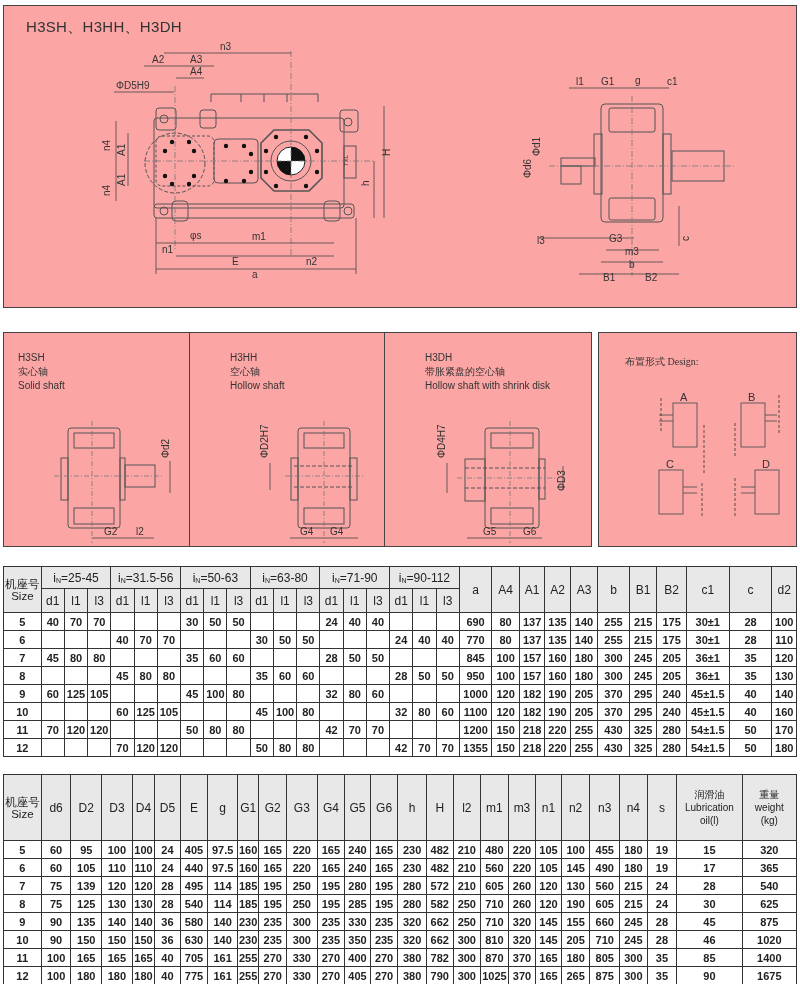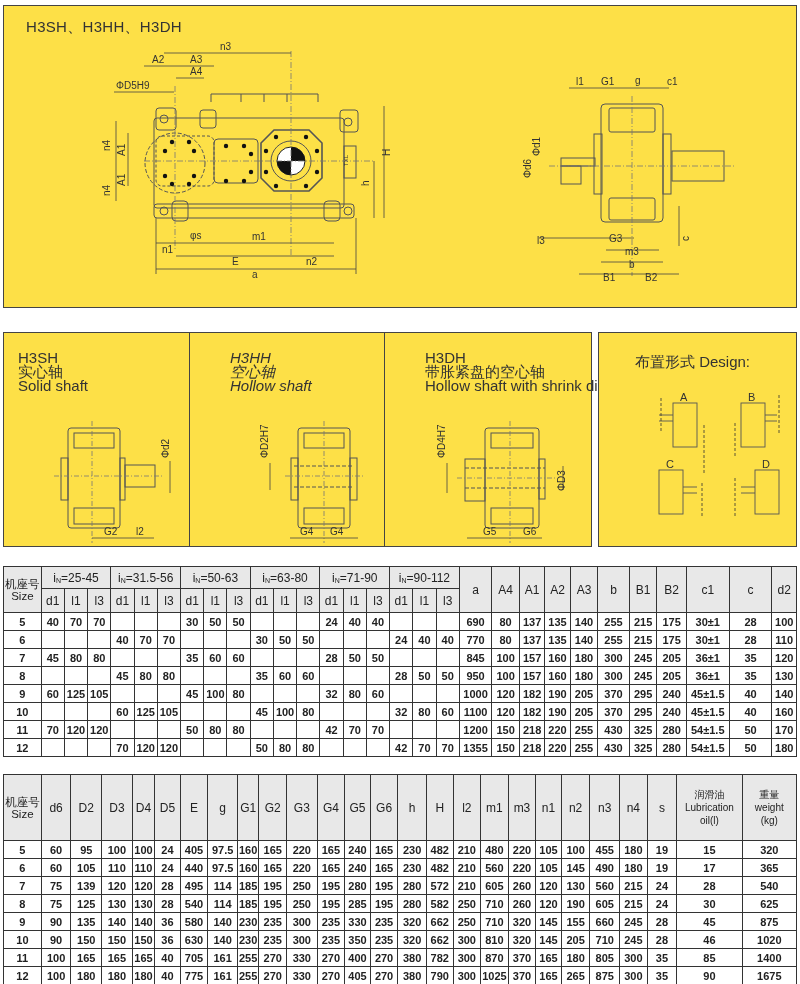--- a/index.html
+++ b/index.html
@@ -1,19 +1,19 @@
 <!DOCTYPE html>
 <html><head>
 <meta charset="utf-8">
 <style>
   html,body{margin:0;padding:0;background:#fff;}
   body{width:800px;height:984px;position:relative;overflow:hidden;font-family:"Liberation Sans",sans-serif;color:#222;}
-  .panel{position:absolute;border:1.5px solid #444;box-sizing:border-box;background:#fde047;}
+  .panel{position:absolute;border:1.5px solid #444;box-sizing:border-box;background:#fca5a5;}
   .title-main{position:absolute;left:22px;top:12px;font-size:15px;color:#333;letter-spacing:0.3px;}
-  .ptitle{position:absolute;left:14px;top:18px;font-size:15px;line-height:14px;color:#333;}
+  .ptitle{position:absolute;left:14px;top:18px;font-size:10px;line-height:14px;color:#333;}
   .ptitle div{white-space:nowrap;}
   svg text{font-family:"Liberation Sans",sans-serif;fill:#333;}
   table{position:absolute;border-collapse:collapse;table-layout:fixed;font-family:"Liberation Sans",sans-serif;}
   td,th{border:1px solid #333;text-align:center;padding:0;font-size:11px;font-weight:normal;color:#222;overflow:hidden;white-space:nowrap;}
   th{background:#e8e8e8;font-size:12px;}
   td{font-family:"Liberation Sans Narrow","Liberation Sans",sans-serif;font-weight:bold;font-size:11px;height:17px;}
   th.size{font-size:11.5px;line-height:12px;margin-left:28px;}
   sub{font-size:7px;vertical-align:-1px;}
   .multi{white-space:normal;line-height:13px;font-size:10px;}
 </style>
@@ -194,21 +194,21 @@
       </g>
     <g font-size="10">
         <text x="100" y="202">G2</text>
         <text x="132" y="202">l2</text>
     <text x="165" y="125" transform="rotate(-90 165 125)">Φd2</text>
       </g>
   </svg>
 </div>
 
 <div class="panel" style="left:189px;top:332px;width:203px;height:215px;">
-  <div class="ptitle" style="left:40px;font-style:italic;">
+  <div class="ptitle" style="left:40px;">
     <div>H3HH</div>
     <div>空心轴</div>
     <div>Hollow shaft</div>
   </div>
   <svg width="203" height="215" style="position:absolute;left:0;top:0;">
     <g stroke="#555" fill="none">
       <rect x="108" y="95" width="52" height="100" rx="3"></rect>
       <rect x="114" y="100" width="40" height="15"></rect>
         <rect x="114" y="175" width="40" height="16"></rect>
       <rect x="101" y="125" width="7" height="42"></rect>
@@ -264,21 +264,21 @@
     <g font-size="10">
         <text x="98" y="202">G5</text>
         <text x="138" y="202">G6</text>
     <text x="60" y="125" transform="rotate(-90 60 125)">ΦD4H7</text>
     <text x="180" y="158" transform="rotate(-90 180 158)">ΦD3</text>
       </g>
   </svg>
 </div>
 
 <div class="panel" style="left:598px;top:332px;width:199px;height:215px;">
-  <div class="ptitle" style="left:36px;top:22px;">布置形式 Design:</div>
+  <div class="ptitle" style="left:26px;top:22px;font-family:Liberation Serif, serif;">布置形式 Design:</div>
   <svg width="199" height="215" style="position:absolute;left:0;top:0;">
     <g stroke="#555" fill="none" stroke-width="0.9">
       <rect x="74" y="70" width="24" height="44"></rect>
         <rect x="142" y="70" width="24" height="44"></rect>
       <rect x="60" y="137" width="24" height="44"></rect>
         <rect x="156" y="137" width="24" height="44"></rect>
       <line x1="60" y1="82" x2="74" y2="82"></line>
         <line x1="60" y1="88" x2="74" y2="88"></line>
       <line x1="166" y1="82" x2="178" y2="82"></line>
         <line x1="166" y1="88" x2="178" y2="88"></line>

